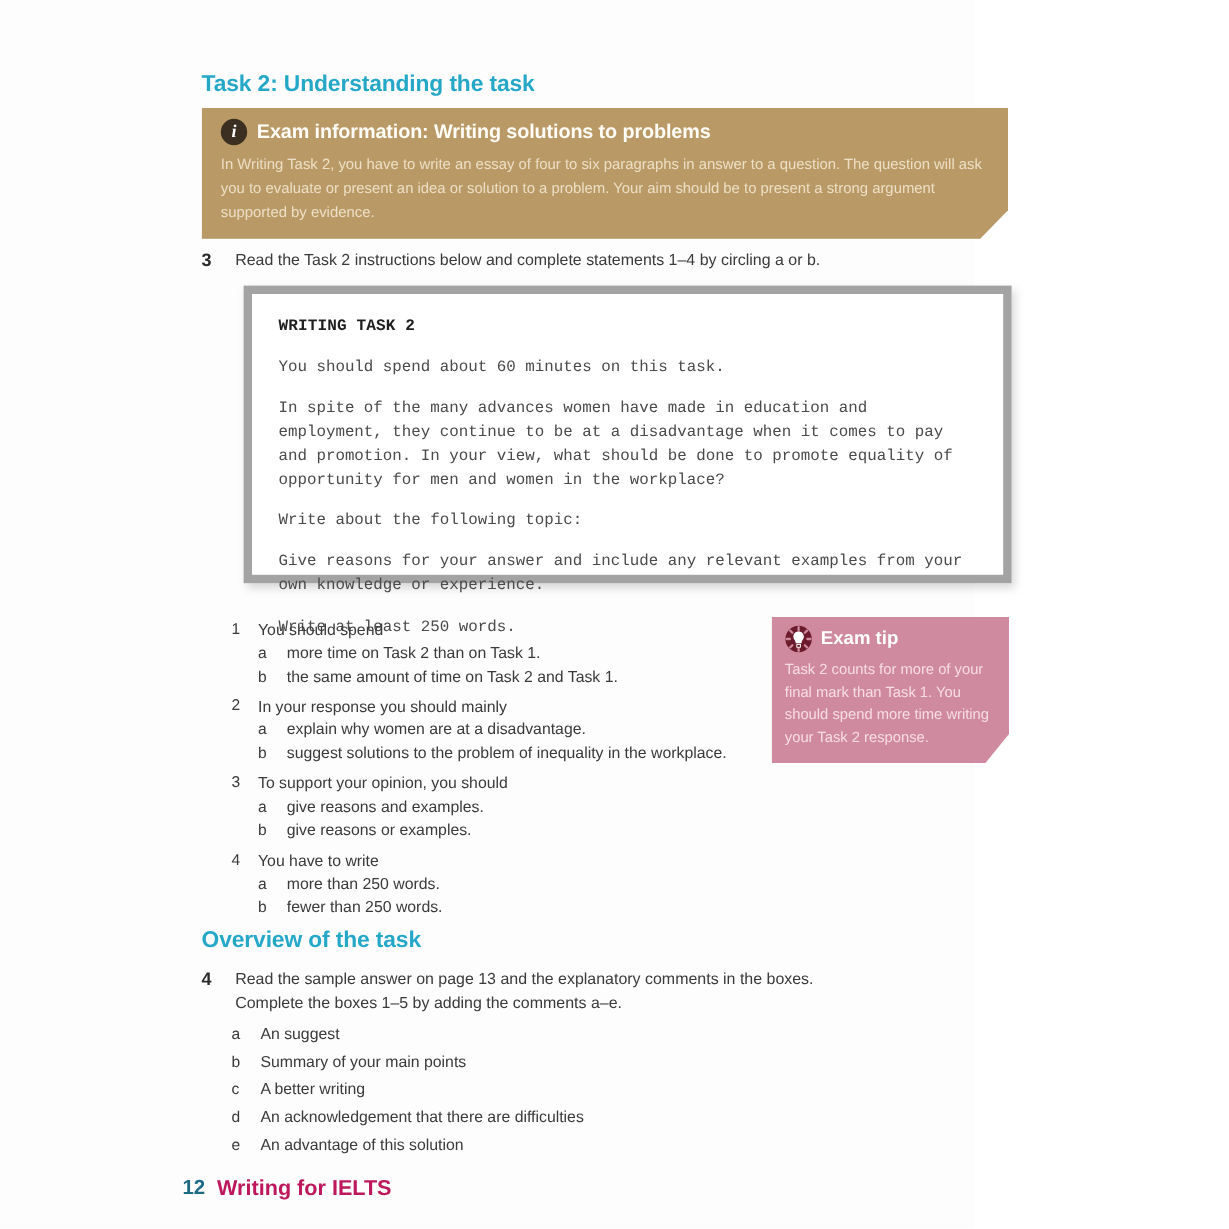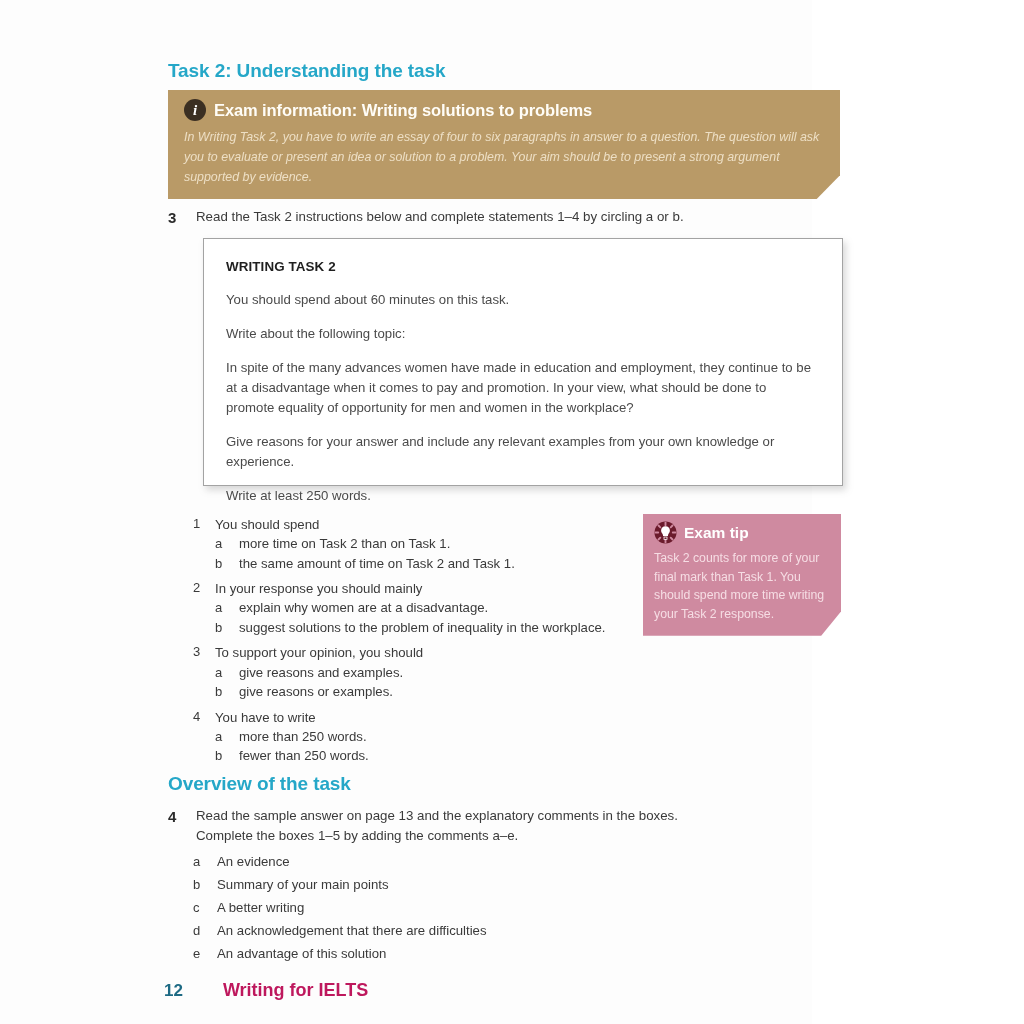--- a/index.html
+++ b/index.html
@@ -71,21 +71,20 @@
     font-size: 16.5px;
     font-weight: bold;
     color: #fffdf7;
     letter-spacing: -0.1px;
   }
   .info-body {
     font-size: 12.4px;
     line-height: 1.62;
     color: #f2e5cd;
     opacity: 0.92;
-    font-style: italic;
   }
 
   
   .ex-row {
     position: absolute;
     display: flex;
     align-items: flex-start;
   }
   .ex-num {
     width: 28px;
@@ -105,24 +104,25 @@
   #ex-4 .ex-text { line-height: 1.52; }
 
   
   .task-card {
     position: absolute;
     left: 203px;
     top: 238px;
     width: 640px;
     height: 248px;
     background: #ffffff;
-    border: 1px solid #a3a3a3;
+    border: 7px solid #a3a3a3;
     box-sizing: border-box;
     padding: 20px 28px 18px 22px;
     box-shadow: 3px 4px 7px rgba(120,120,120,0.28);
+    font-family: Liberation Mono, monospace;
   }
   .task-card-title {
     font-size: 13.4px;
     font-weight: bold;
     color: #1f1f1f;
     margin-bottom: 16px;
     letter-spacing: 0.1px;
   }
   .task-card p {
     margin: 0 0 14px 0;
@@ -230,25 +230,25 @@
   }
   .letter-text {
     font-size: 13.2px;
     line-height: 1.52;
     color: #3a3a3a;
   }
 
   
   .footer {
     position: absolute;
-    left: 164px;
+    left: 152px;
     top: 980px;
     display: flex;
-    align-items: center;
-    gap: 40px;
+    align-items: flex-start;
+    gap: 10px;
   }
   .footer-page {
     font-size: 17px;
     font-weight: bold;
     color: #1d6a84;
   }
   .footer-title {
     font-size: 18px;
     font-weight: bold;
     color: #be185d;
@@ -270,22 +270,22 @@
   </div>
 
   <div class="ex-row" id="ex-3">
     <span class="ex-num">3</span>
     <span class="ex-text">Read the Task 2 instructions below and complete statements 1–4 by circling a or b.</span>
   </div>
 
   <div class="task-card">
     <div class="task-card-title">WRITING TASK 2</div>
     <p>You should spend about 60 minutes on this task.</p>
+    <p>In spite of the many advances women have made in education and employment, they continue to be at a disadvantage when it comes to pay and promotion. In your view, what should be done to promote equality of opportunity for men and women in the workplace?</p>
     <p>Write about the following topic:</p>
-    <p>In spite of the many advances women have made in education and employment, they continue to be at a disadvantage when it comes to pay and promotion. In your view, what should be done to promote equality of opportunity for men and women in the workplace?</p>
     <p>Give reasons for your answer and include any relevant examples from your own knowledge or experience.</p>
     <p>Write at least 250 words.</p>
   </div>
 
   <div class="stmt-list">
 
     <div class="stmt-item">
       <div class="stmt-line">
         <span class="stmt-num">1</span>
         <span class="stmt-text">You should spend</span>
@@ -378,21 +378,21 @@
     <span class="ex-num">4</span>
     <span class="ex-text">
       <span>Read the sample answer on page 13 and the explanatory comments in the boxes.</span><br>
       <span>Complete the boxes 1–5 by adding the comments a–e.</span>
     </span>
   </div>
 
   <div class="letter-list">
     <div class="letter-line">
       <span class="letter-key">a</span>
-      <span class="letter-text">An evidence</span>
+      <span class="letter-text">An suggest</span>
     </div>
     <div class="letter-line">
       <span class="letter-key">b</span>
       <span class="letter-text">Summary of your main points</span>
     </div>
     <div class="letter-line">
       <span class="letter-key">c</span>
       <span class="letter-text">A better writing</span>
     </div>
     <div class="letter-line">

